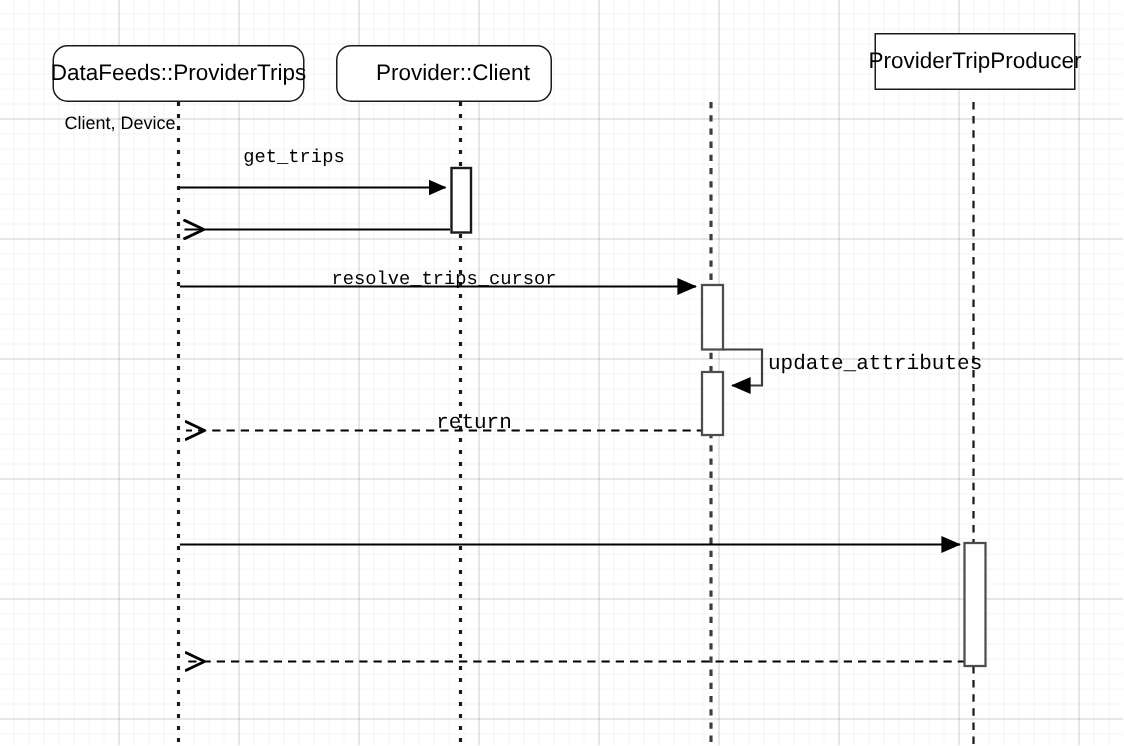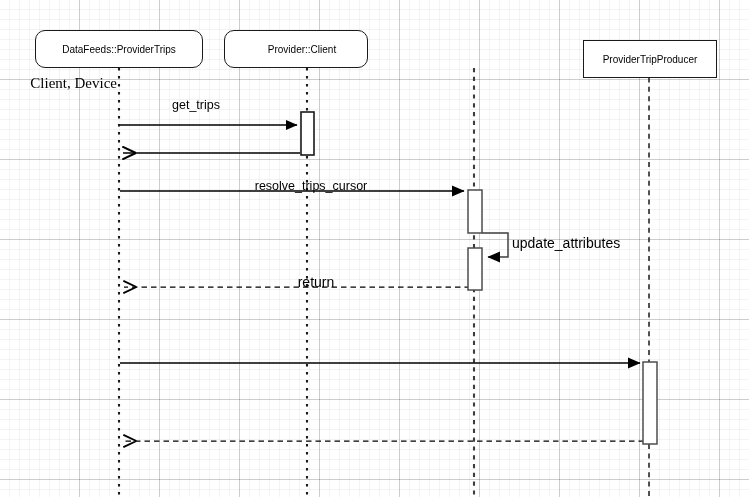--- a/index.html
+++ b/index.html
@@ -34,48 +34,48 @@
   }
   .lifeline-box-label {
     position: absolute;
     display: flex;
     align-items: center;
     justify-content: center;
     box-sizing: border-box;
     border: 1.6px solid #1a1a1a;
     background: #ffffff;
     color: #000000;
-    font-size: 10px;
+    font-size: 15px;
     line-height: 1.1;
     white-space: nowrap;
     font-family: "Liberation Sans", sans-serif;
   }
   .lifeline-box-label.rounded {
     border-radius: 10px;
   }
   .msg-label {
     position: absolute;
     color: #000000;
     font-size: 12.5px;
     white-space: nowrap;
-    font-family: Liberation Sans, sans-serif;
+    font-family: Liberation Mono, monospace;
     transform: translateX(-50%);
   }
   .msg-label.small {
     font-size: 14px;
   }
   .msg-label.left {
     transform: none;
   }
   .note-label {
     position: absolute;
     color: #000000;
-    font-size: 15px;
+    font-size: 12px;
     white-space: nowrap;
-    font-family: Liberation Serif, serif;
+    font-family: Liberation Sans, sans-serif;
     transform: translateX(-100%);
   }
 </style>
 </head>
 <body>
 
 <div id="canvas">
 
   <svg id="svg-layer" viewBox="0 0 749 497" xmlns="http://www.w3.org/2000/svg">
     <defs>
@@ -132,28 +132,28 @@
 
   <div class="lifeline-box-label rounded" style="left:35px; top:30px; width:168px; height:38px;">
     <span>DataFeeds::ProviderTrips</span>
   </div>
 
   <div class="lifeline-box-label rounded" style="left:224px; top:30px; width:144px; height:38px;padding-left:12px;">
     <span>Provider::Client</span>
   </div>
 
 
-  <div class="lifeline-box-label" style="left:583px; top:40px; width:134px; height:38px;">
+  <div class="lifeline-box-label" style="left:583px; top:22px; width:134px; height:38px;">
     <span>ProviderTripProducer</span>
   </div>
 
   <div class="note-label" style="left:117px; top:75px;">Client, Device</div>
 
   <div class="msg-label" style="left:196px; top:98px;">get_trips</div>
 
-  <div class="msg-label" style="left:311px; top:179px;">resolve_trips_cursor</div>
+  <div class="msg-label" style="left:296px; top:179px;">resolve_trips_cursor</div>
 
   <div class="msg-label small left" style="left:512px; top:235px;">update_attributes</div>
 
   <div class="msg-label small" style="left:307px; top:274px;padding-left:18px;">return</div>
 
 
 </div>
 
 </body></html>

